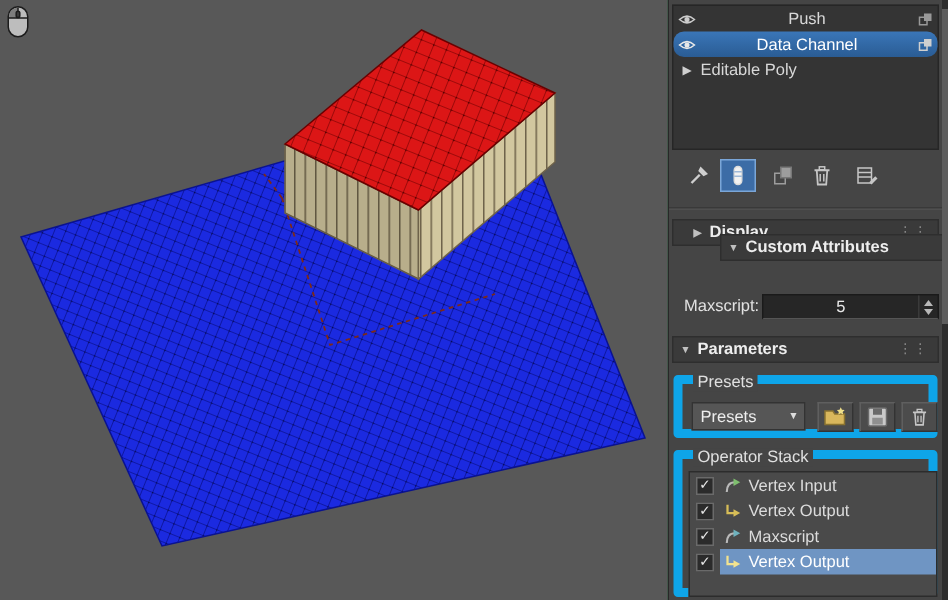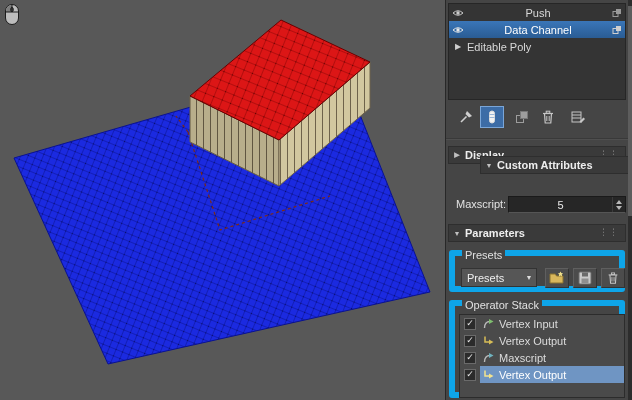--- a/index.html
+++ b/index.html
@@ -8,37 +8,37 @@
 
   
   .viewport{position:absolute;left:0;top:0;width:445px;height:400px;}
   .mouse-icon{position:absolute;left:4px;top:3px;width:18px;height:24px;}
 
   
   .panel{position:absolute;left:445px;top:0;width:187px;height:400px;background:#454545;border-left:1px solid #282828;box-sizing:border-box;}
 
   .mstack{position:absolute;left:2px;top:3px;width:178px;height:97px;background:#343434;border:1px solid #262626;box-sizing:border-box;}
   .mrow{position:relative;height:17px;display:flex;align-items:center;color:#d8d8d8;}
-  .mrow.selected{background:linear-gradient(#3a76b8,#2a5c94);color:#fff;}
+  .mrow.selected{background:linear-gradient(#3a76b8,#2a5c94);color:#fff;border-radius:7px;}
   .eye{width:18px;display:flex;justify-content:center;}
   .tri{width:18px;text-align:center;font-size:8px;color:#cfcfcf;}
   .mlabel{flex:1;text-align:center;}
   .mlabel.left{text-align:left;}
   .pinico{width:16px;display:flex;justify-content:center;}
 
   .toolbar{position:absolute;left:2px;top:104px;width:178px;height:28px;}
   .tbtn{position:absolute;top:2px;width:24px;height:22px;display:flex;align-items:center;justify-content:center;box-sizing:border-box;}
   .tbtn.active{background:#3c6ca6;border:1px solid #7aa6d8;}
 
   .hr{position:absolute;left:0;top:138px;width:100%;height:0;border-top:1px solid #393939;border-bottom:1px solid #4f4f4f;}
 
   .rollout{position:absolute;left:2px;width:178px;height:18px;background:#3a3a3a;border:1px solid #2e2e2e;box-sizing:border-box;display:flex;align-items:center;font-weight:bold;color:#eeeeee;}
   .rollout .arr{width:16px;text-align:center;font-size:7px;color:#c0c0c0;}
   .rollout .grip{position:absolute;right:6px;top:2px;color:#8a8a8a;font-size:9px;letter-spacing:1px;font-weight:normal;}
-  #ro-display{top:146px;}
+  #ro-display{top:146px;padding-left:8px;}
   #ro-custom{top:156px;margin-left:32px;}
   #ro-params{top:224px;}
 
   .iterrow{position:absolute;left:2px;top:196px;width:178px;height:18px;}
   .iterlabel{position:absolute;left:8px;top:2px;color:#e2e2e2;}
   .spinfield{position:absolute;left:60px;top:0;width:118px;height:17px;background:#262626;border:1px solid #1a1a1a;border-bottom-color:#555;box-sizing:border-box;display:flex;align-items:center;}
   .spinval{flex:1;text-align:center;color:#e8e8e8;}
   .spin{width:12px;height:100%;display:flex;flex-direction:column;align-items:center;justify-content:center;gap:2px;border-left:1px solid #3a3a3a;}
   .arrow-up{width:0;height:0;border-left:3px solid transparent;border-right:3px solid transparent;border-bottom:4px solid #b8b8b8;}
   .arrow-down{width:0;height:0;border-left:3px solid transparent;border-right:3px solid transparent;border-top:4px solid #b8b8b8;}

